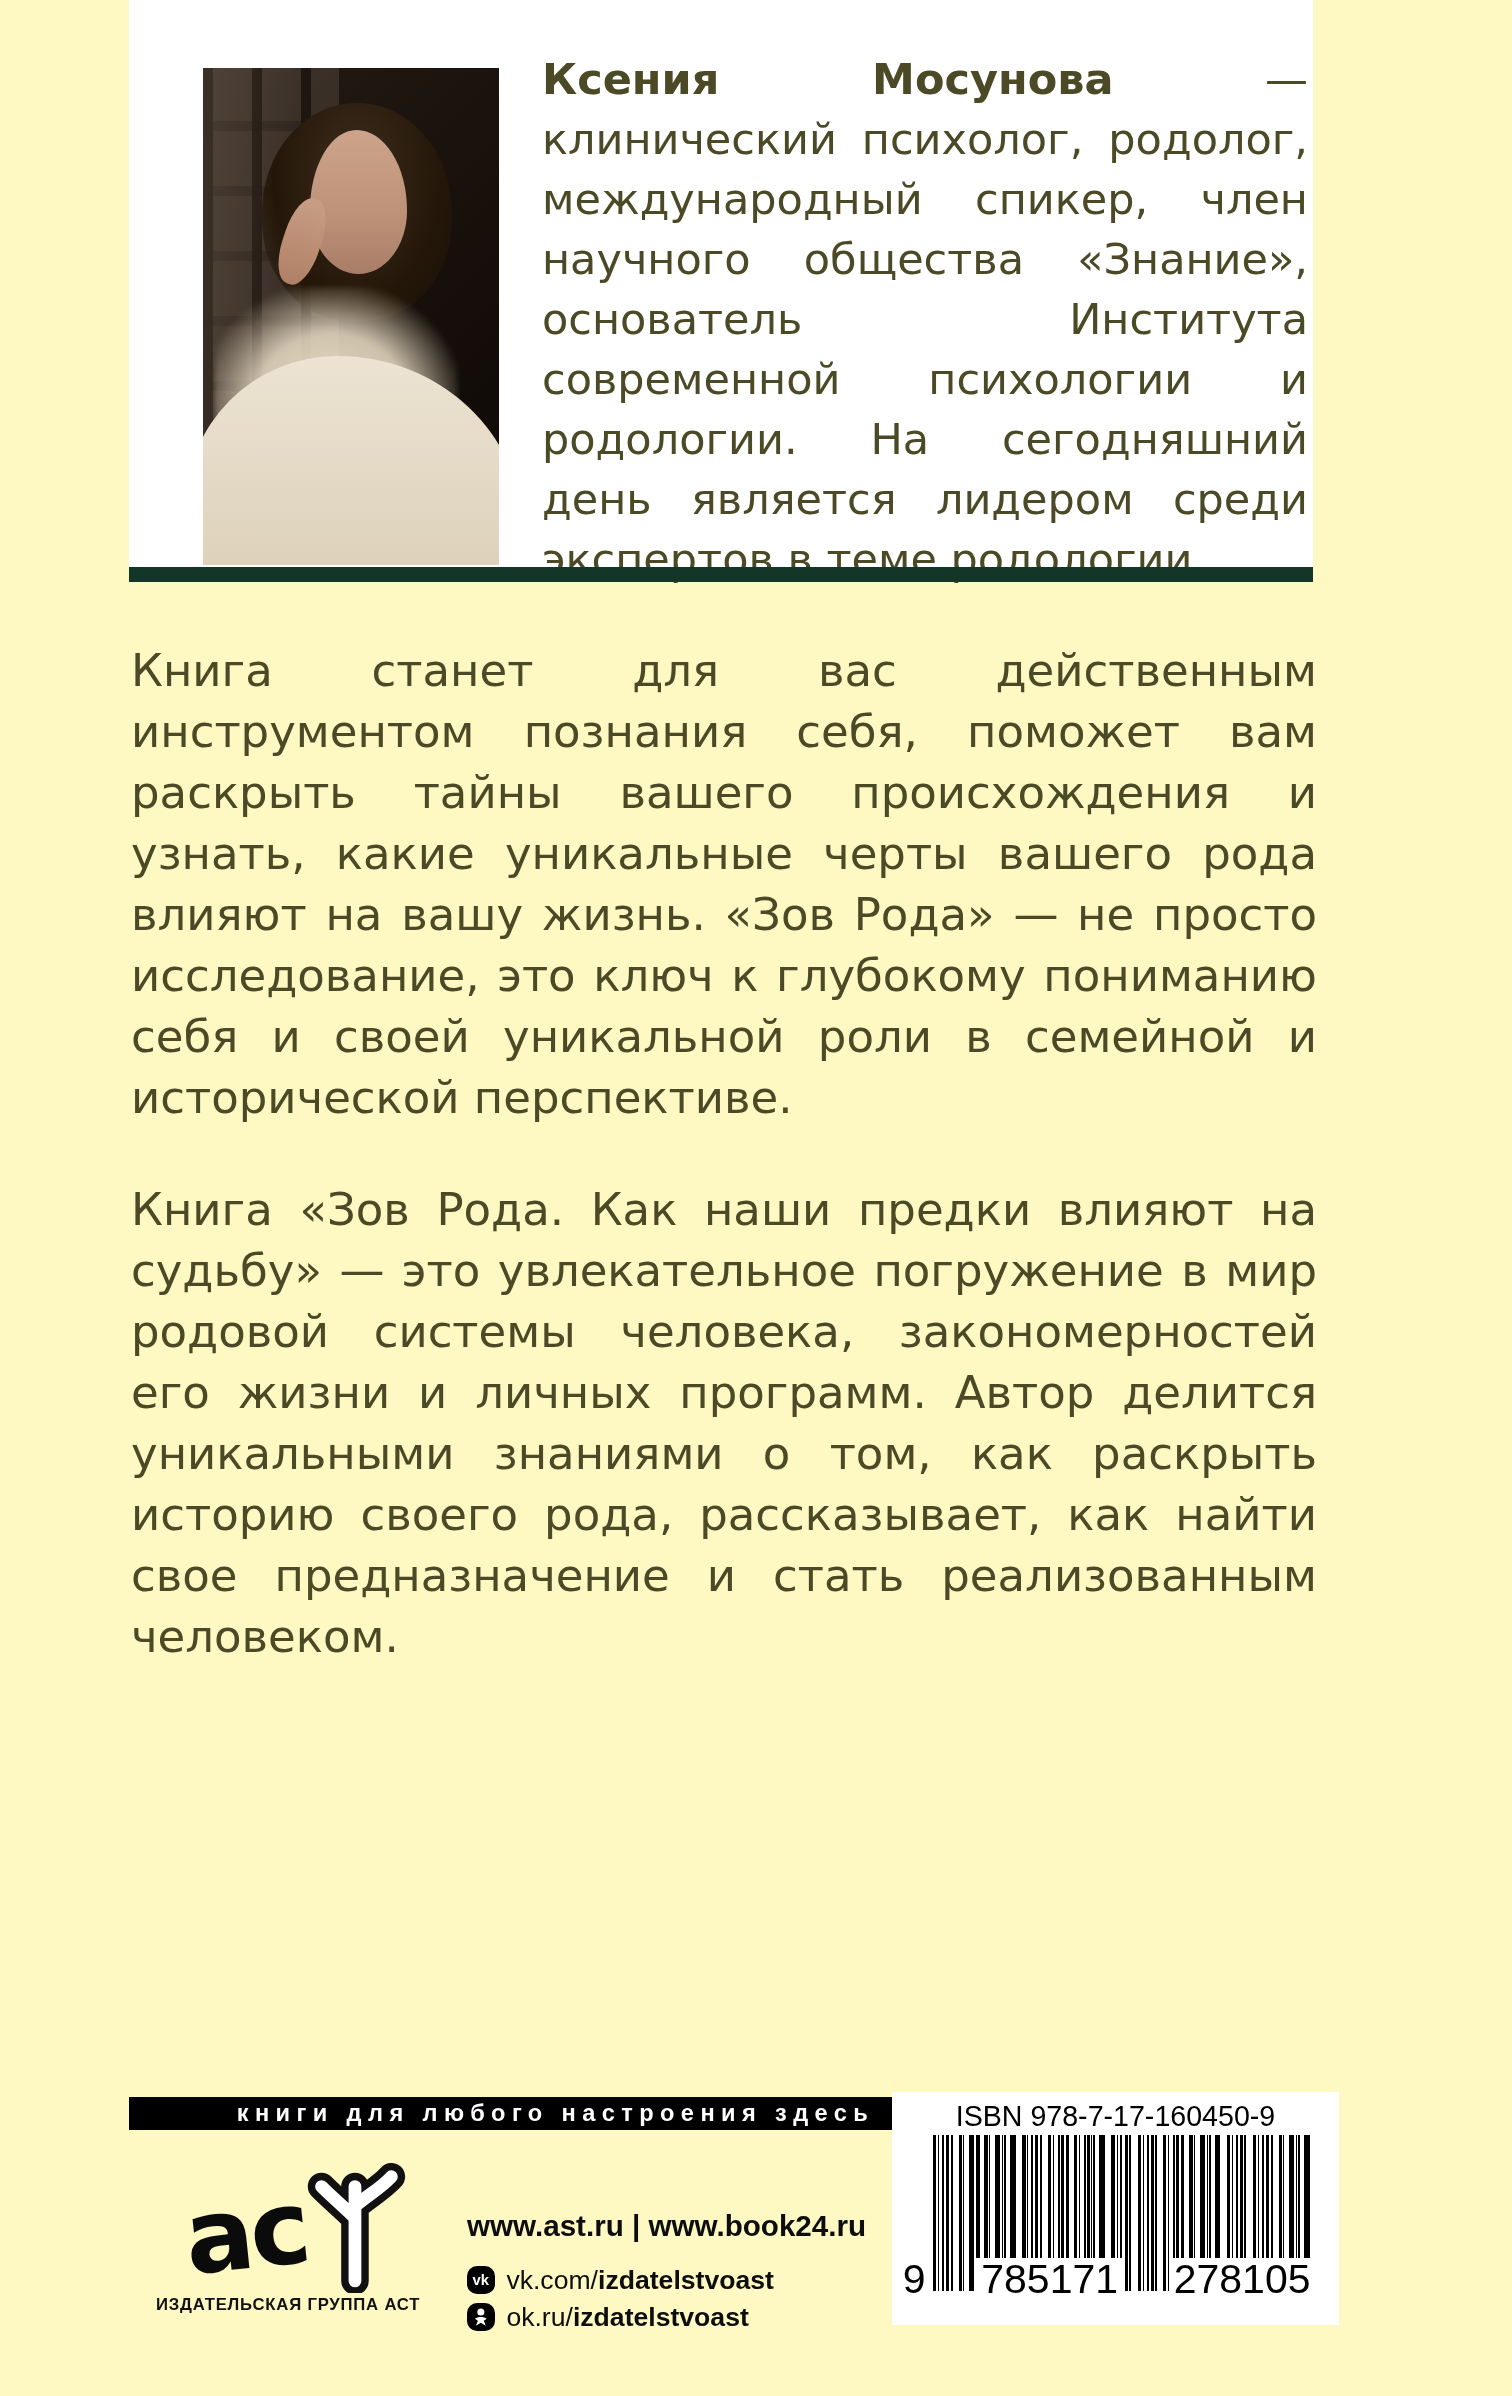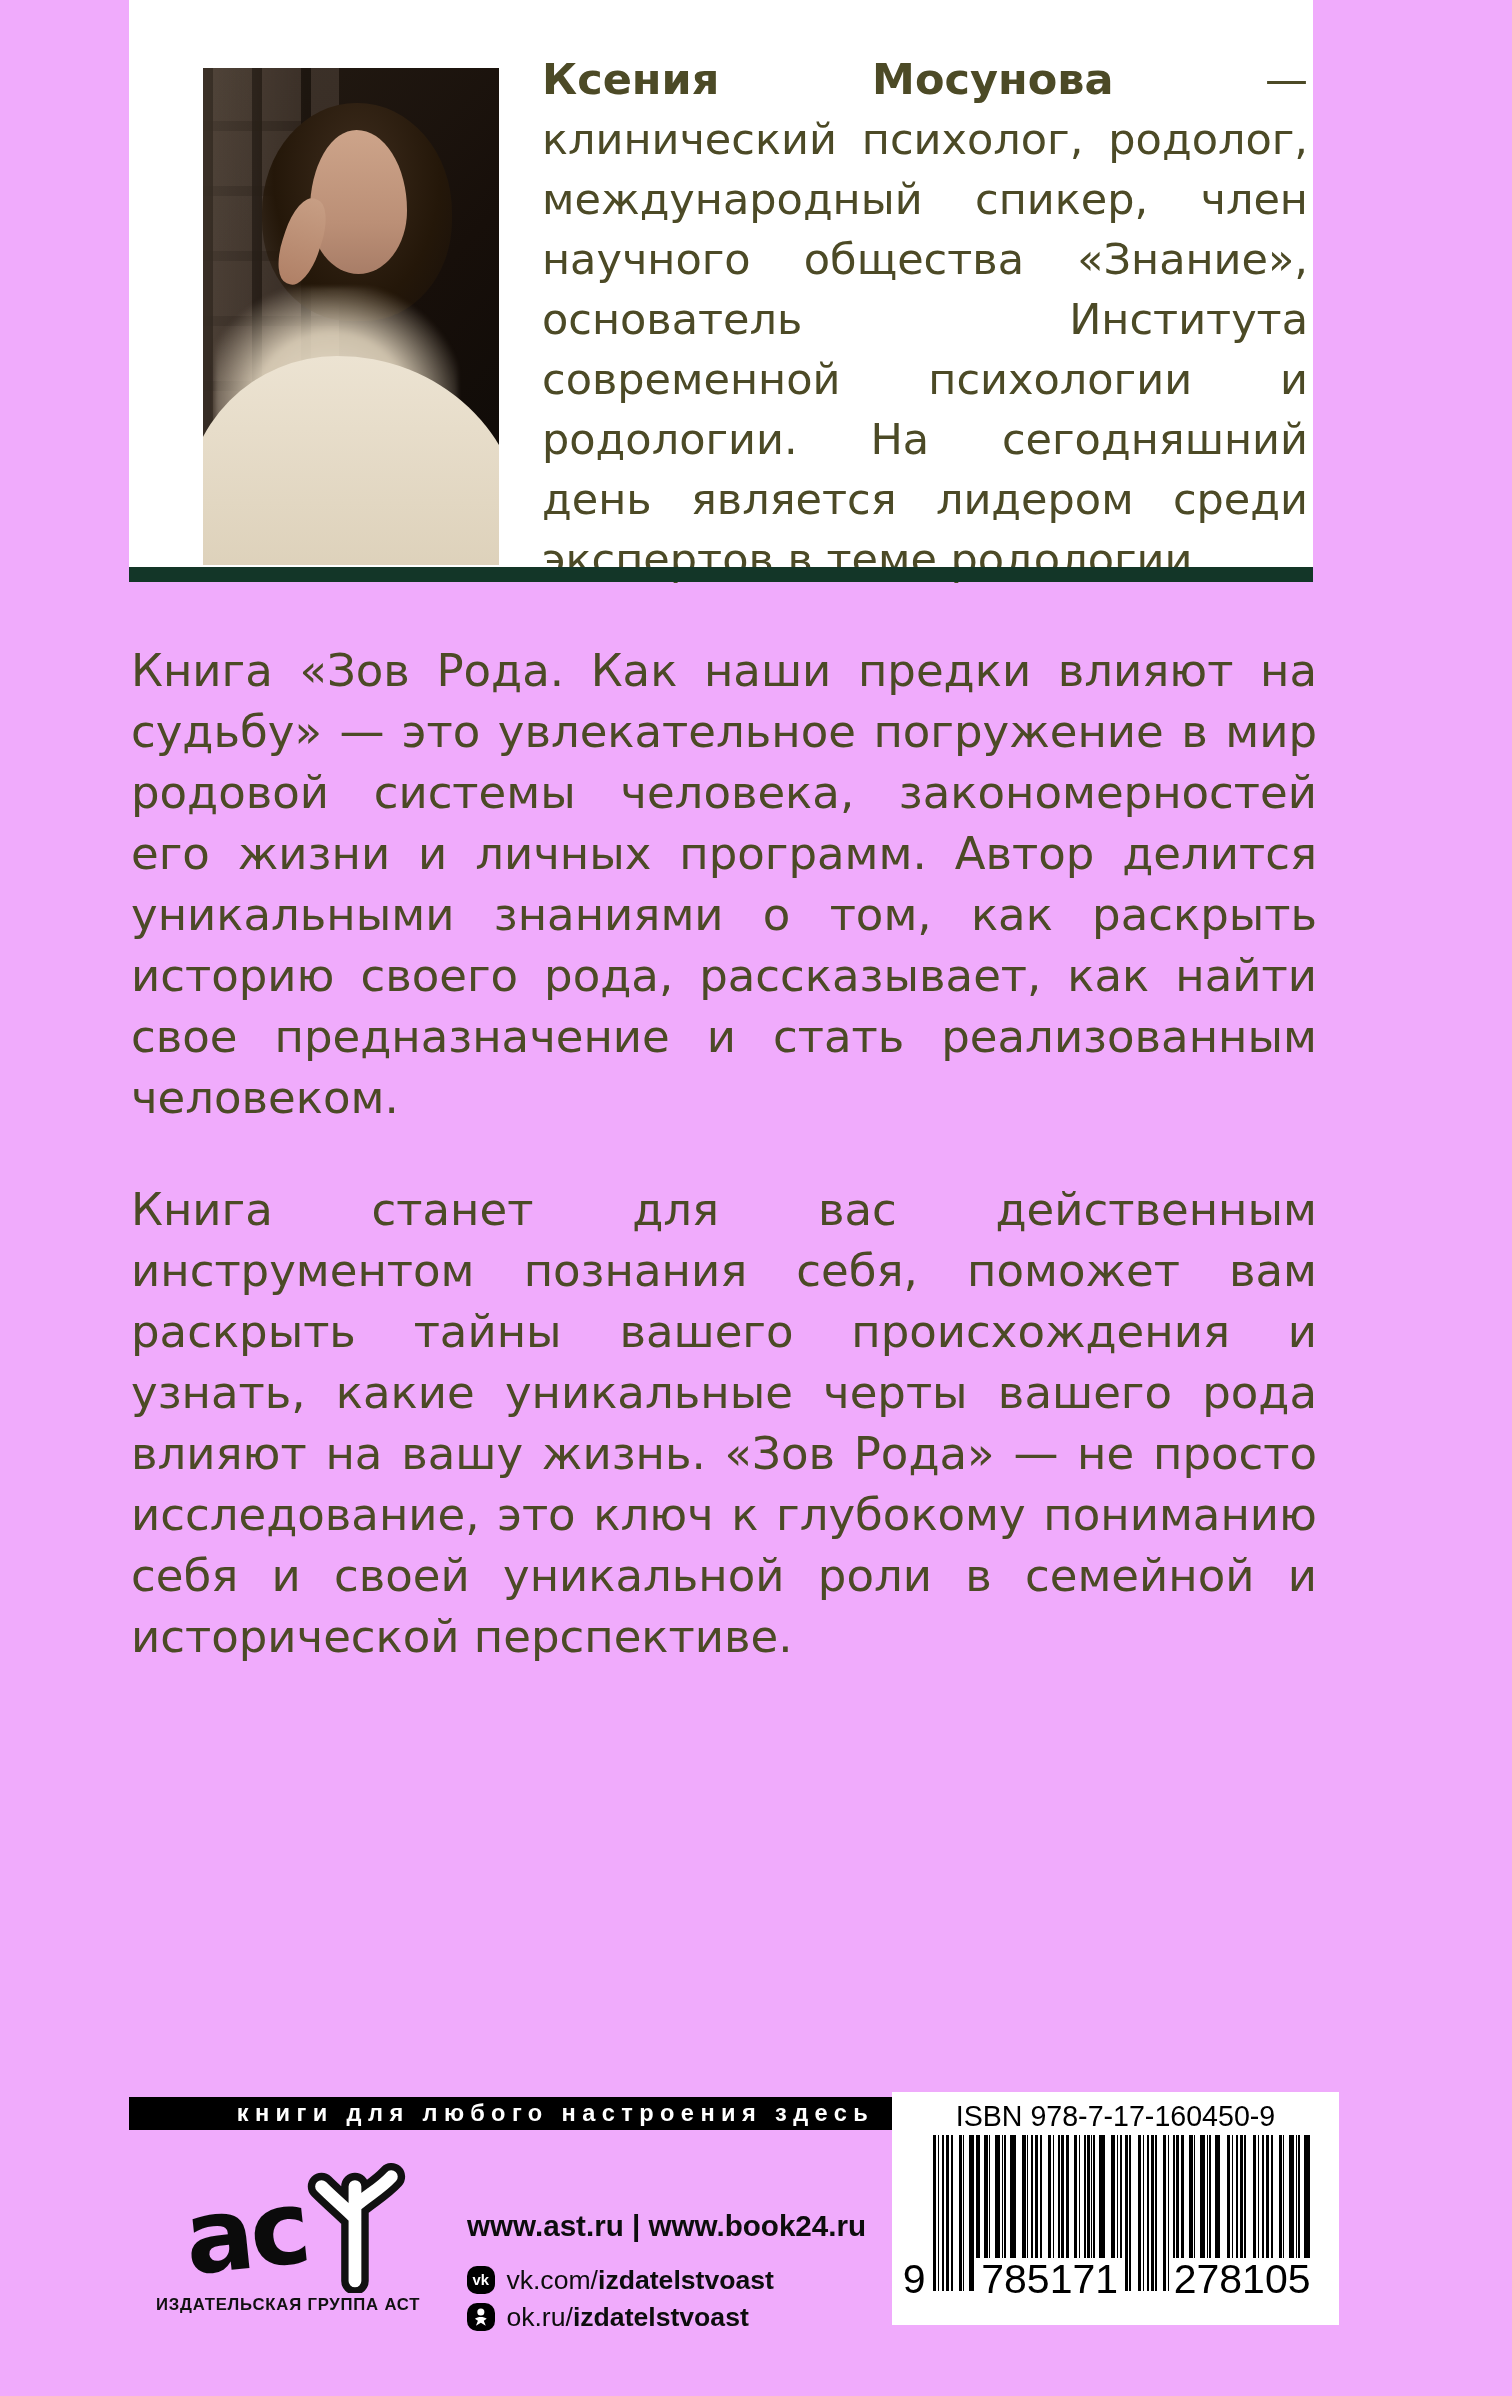--- a/index.html
+++ b/index.html
@@ -1,20 +1,20 @@
 <!DOCTYPE html>
 <html lang="ru"><head>
 <meta charset="utf-8">
 <style>
   html,body{margin:0;padding:0;}
   body{font-family:"DejaVu Sans",sans-serif;}
   .page{
     position:relative;
     width:1512px;height:2397px;
-    background:#f0abfc;
+    background:#fef9c3;
     overflow:hidden;
   }
 
   
   .author-card{
     position:absolute;left:129px;top:0;width:1184px;height:567px;
     background:#ffffff;
   }
   .photo{
     position:absolute;left:74px;top:68px;width:296px;height:497px;
@@ -160,22 +160,22 @@
       <div class="photo-hand"></div>
       <div class="photo-feathers"></div>
       <div class="photo-coat"></div>
     </div>
     <div class="author-info"><span class="author-name">Ксения Мосунова</span><span> — клинический психолог, родолог, международный спикер, член научного общества «Знание», основатель Института современной психологии и родологии. На сегодняшний день является лидером среди экспертов в теме родологии.</span></div>
   </div>
 
   <div class="green-bar"></div>
 
   <div class="body-text">
+    <p>Книга станет для вас действенным инструментом познания себя, поможет вам раскрыть тайны вашего происхождения и узнать, какие уникальные черты вашего рода влияют на вашу жизнь. «Зов Рода» — не просто исследование, это ключ к глубокому пониманию себя и своей уникальной роли в семейной и исторической перспективе.</p>
     <p>Книга «Зов Рода. Как наши предки влияют на судьбу» — это увлекательное погружение в мир родовой системы человека, закономерностей его жизни и личных программ. Автор делится уникальными знаниями о том, как раскрыть историю своего рода, рассказывает, как найти свое предназначение и стать реализованным человеком.</p>
-    <p>Книга станет для вас действенным инструментом познания себя, поможет вам раскрыть тайны вашего происхождения и узнать, какие уникальные черты вашего рода влияют на вашу жизнь. «Зов Рода» — не просто исследование, это ключ к глубокому пониманию себя и своей уникальной роли в семейной и исторической перспективе.</p>
   </div>
 
   <div class="slogan-bar">
     <span>книги для любого настроения здесь</span>
   </div>
 
   <div class="ast-logo">
     <span class="ast-letters">ас</span>
     <svg class="ast-cactus" width="118" height="148" viewBox="0 0 120 150">
       <g fill="none" stroke-linecap="round" stroke-linejoin="round">

